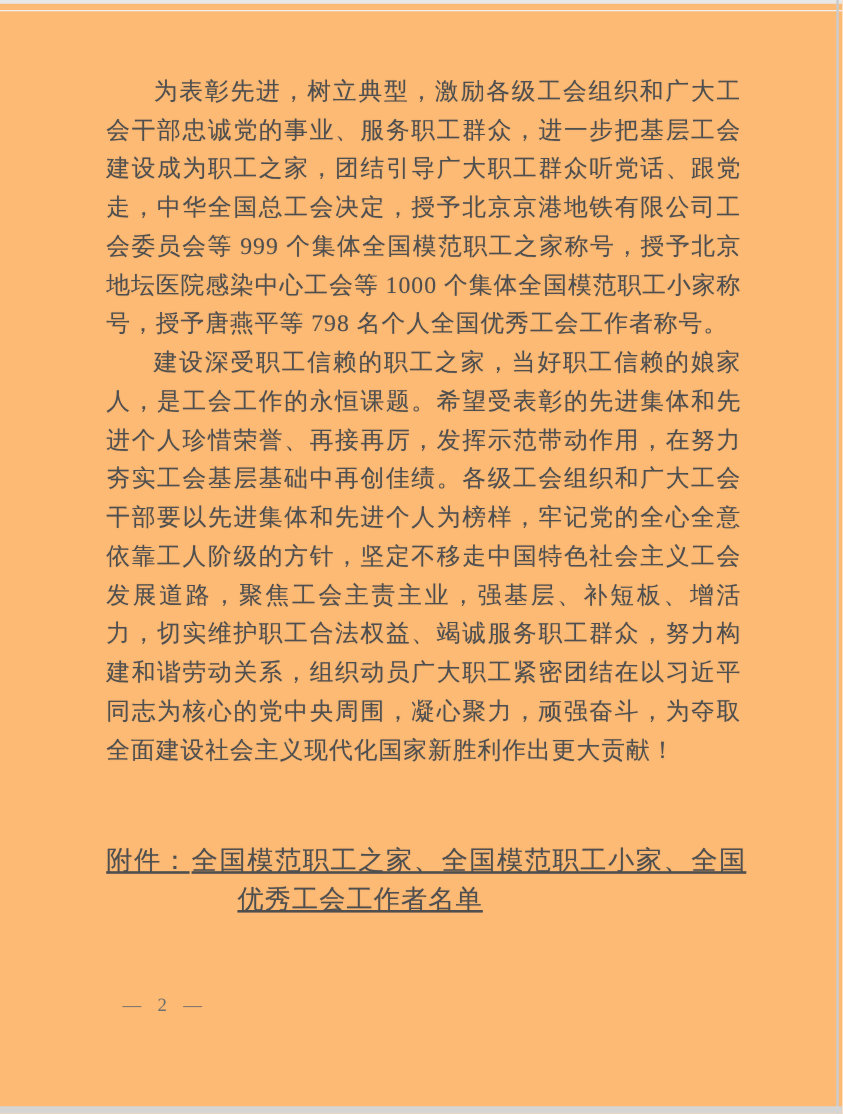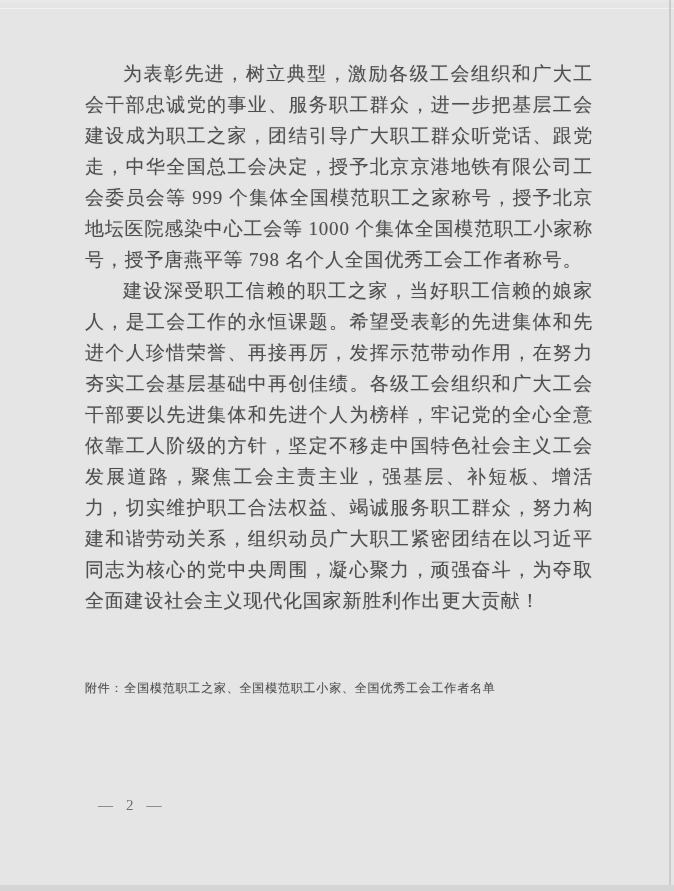--- a/index.html
+++ b/index.html
@@ -4,21 +4,21 @@
 <style>
   html, body {
     margin: 0;
     padding: 0;
     background: #ffffff;
   }
   .page {
     position: relative;
     width: 674px;
     height: 891px;
-    background: #e5e5e5;
+    background: #fdba74;
     overflow: hidden;
     font-family: "Liberation Serif", "DejaVu Serif", serif;
   }
   
   .edge-top {
     position: absolute; top: 0; left: 0; right: 0;
     height: 3px; background: #e8e8e8;
   }
   .edge-top-line {
     position: absolute; top: 8px; left: 0; right: 0;
@@ -48,28 +48,29 @@
   .para {
     margin: 0;
     text-indent: 2em;
   }
   .attachment {
     position: absolute;
     left: 85px;
     top: 673px;
     width: 512px;
     color: #4f4f4f;
-    font-size: 12px;
+    font-size: 21px;
     line-height: 31px;
     letter-spacing: 0.8px;
     text-align: justify;
     text-shadow: 0 0 1px rgba(90,90,90,0.35);
     padding-left: 5em;
     text-indent: -5em;
     box-sizing: border-box;
+    text-decoration: underline;
   }
   .attachment .att-label {
     margin-right: 0.08em;
   }
   .pagenum {
     position: absolute;
     left: 98px;
     top: 795px;
     color: #6e6e6e;
     font-size: 15px;

